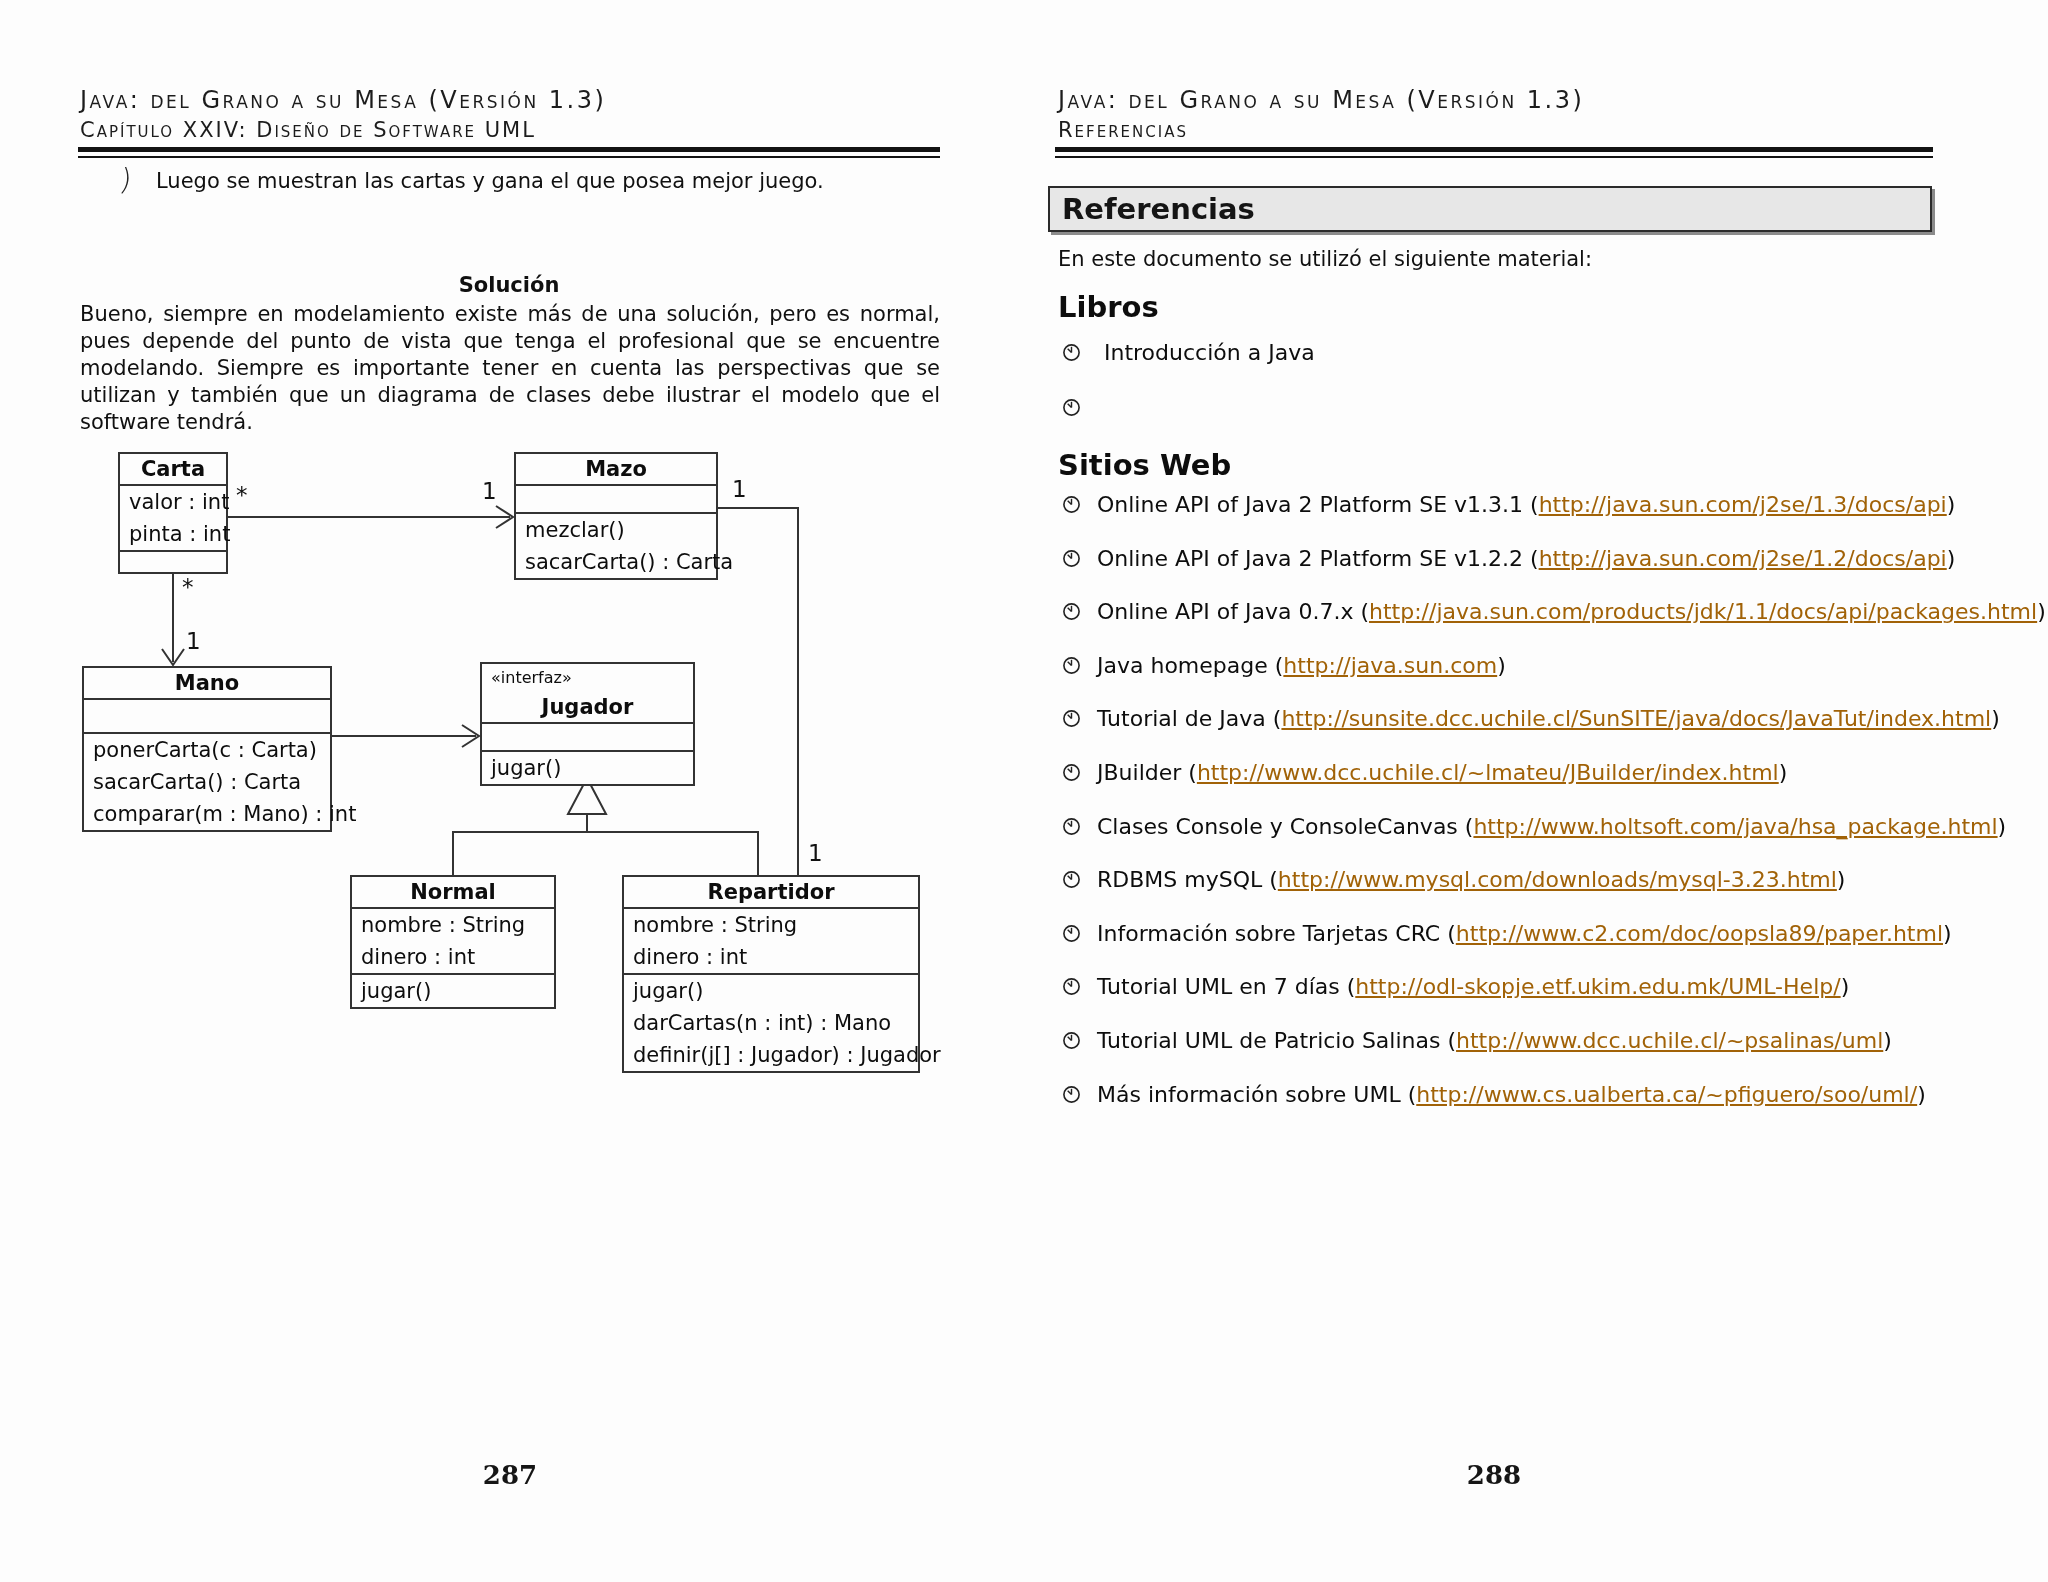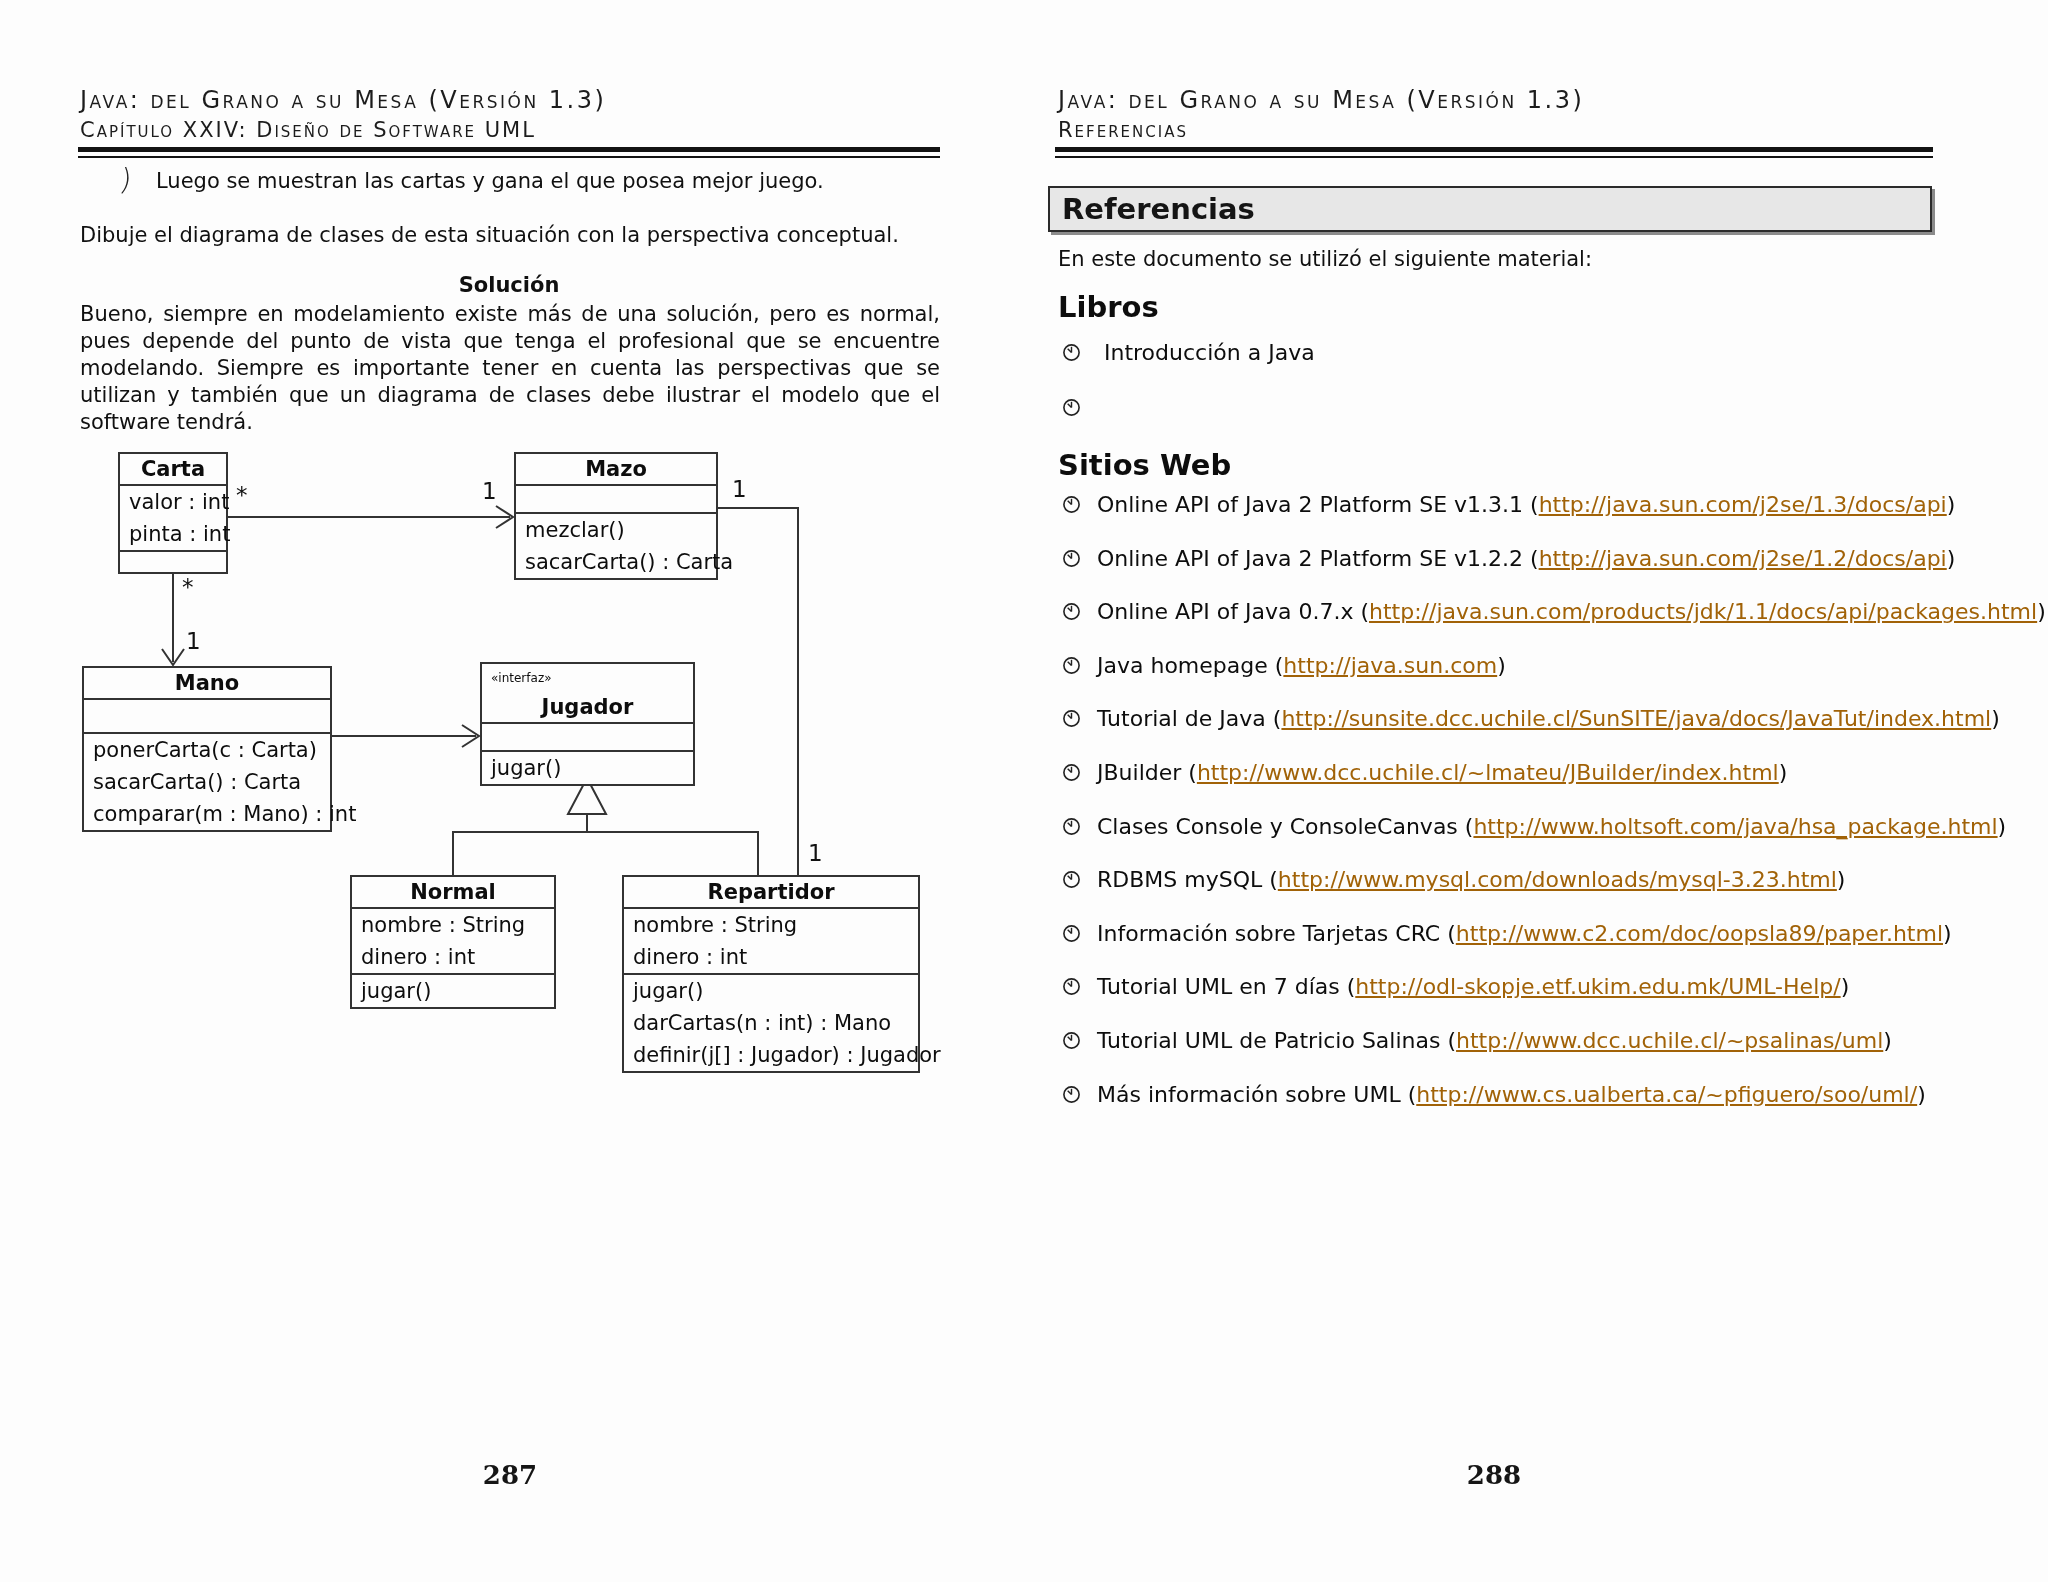--- a/index.html
+++ b/index.html
@@ -22,37 +22,36 @@
   .ref-item .clock{display:inline-block;vertical-align:-2px;margin-right:16px;}
   .link{color:#a16207;text-decoration:underline;cursor:pointer;}
   
   #diagram{position:absolute;left:60px;top:440px;width:900px;height:700px;}
   #diagram svg{position:absolute;left:0;top:0;}
   .uml-box{position:absolute;background:#fdfdfd;border:2px solid #333;box-sizing:border-box;
     font-size:21px;color:#0d0d0d;}
   .uml-title{font-weight:bold;text-align:center;line-height:30px;height:30px;}
   .uml-comp{border-top:2px solid #333;}
   .uml-row{line-height:32px;height:32px;padding-left:9px;white-space:nowrap;}
-  .uml-stereo{line-height:28px;height:28px;padding-left:9px;font-size:12px;}
+  .uml-stereo{line-height:28px;height:28px;padding-left:9px;font-size:16px;}
   .uml-name-row{font-weight:bold;text-align:center;line-height:30px;height:30px;}
   .mult{position:absolute;font-size:23px;font-weight:500;color:#111;}
 </style>
 </head>
 <body>
 
 <div id="canvas">
 
   <div class="hdr-title" style="left:80px;top:86px;">Java: del Grano a su Mesa (Versión 1.3)</div>
   <div class="hdr-sub" style="left:80px;top:118px;">Capítulo XXIV: Diseño de Software UML</div>
   <div class="dbl-rule" style="left:78px;top:147px;width:862px;"></div>
 
   <span class="curve-bullet" style="left:120px;top:162px;">)</span>
   <div class="body-text" style="left:156px;top:168px;width:784px;">Luego se muestran las cartas y gana el que posea mejor juego.</div>
 
-  <div class="body-text" style="left:80px;top:222px;width:860px;">Dibuje el diagrama de clases de esta situación con la perspectiva conceptual.</div>
 
   <div class="body-text center-bold" style="left:78px;top:272px;width:862px;">Solución</div>
 
   <div class="body-text" style="left:80px;top:301px;width:860px;text-align:justify;">Bueno, siempre en modelamiento existe más de una solución, pero es normal, pues depende del punto de vista que tenga el profesional que se encuentre modelando. Siempre es importante tener en cuenta las perspectivas que se utilizan y también que un diagrama de clases debe ilustrar el modelo que el software tendrá.</div>
 
   <div id="diagram">
 
     <svg width="900" height="700" viewBox="0 0 900 700">
 
       <line x1="168" y1="77" x2="450" y2="77" stroke="#333" stroke-width="2"></line>

